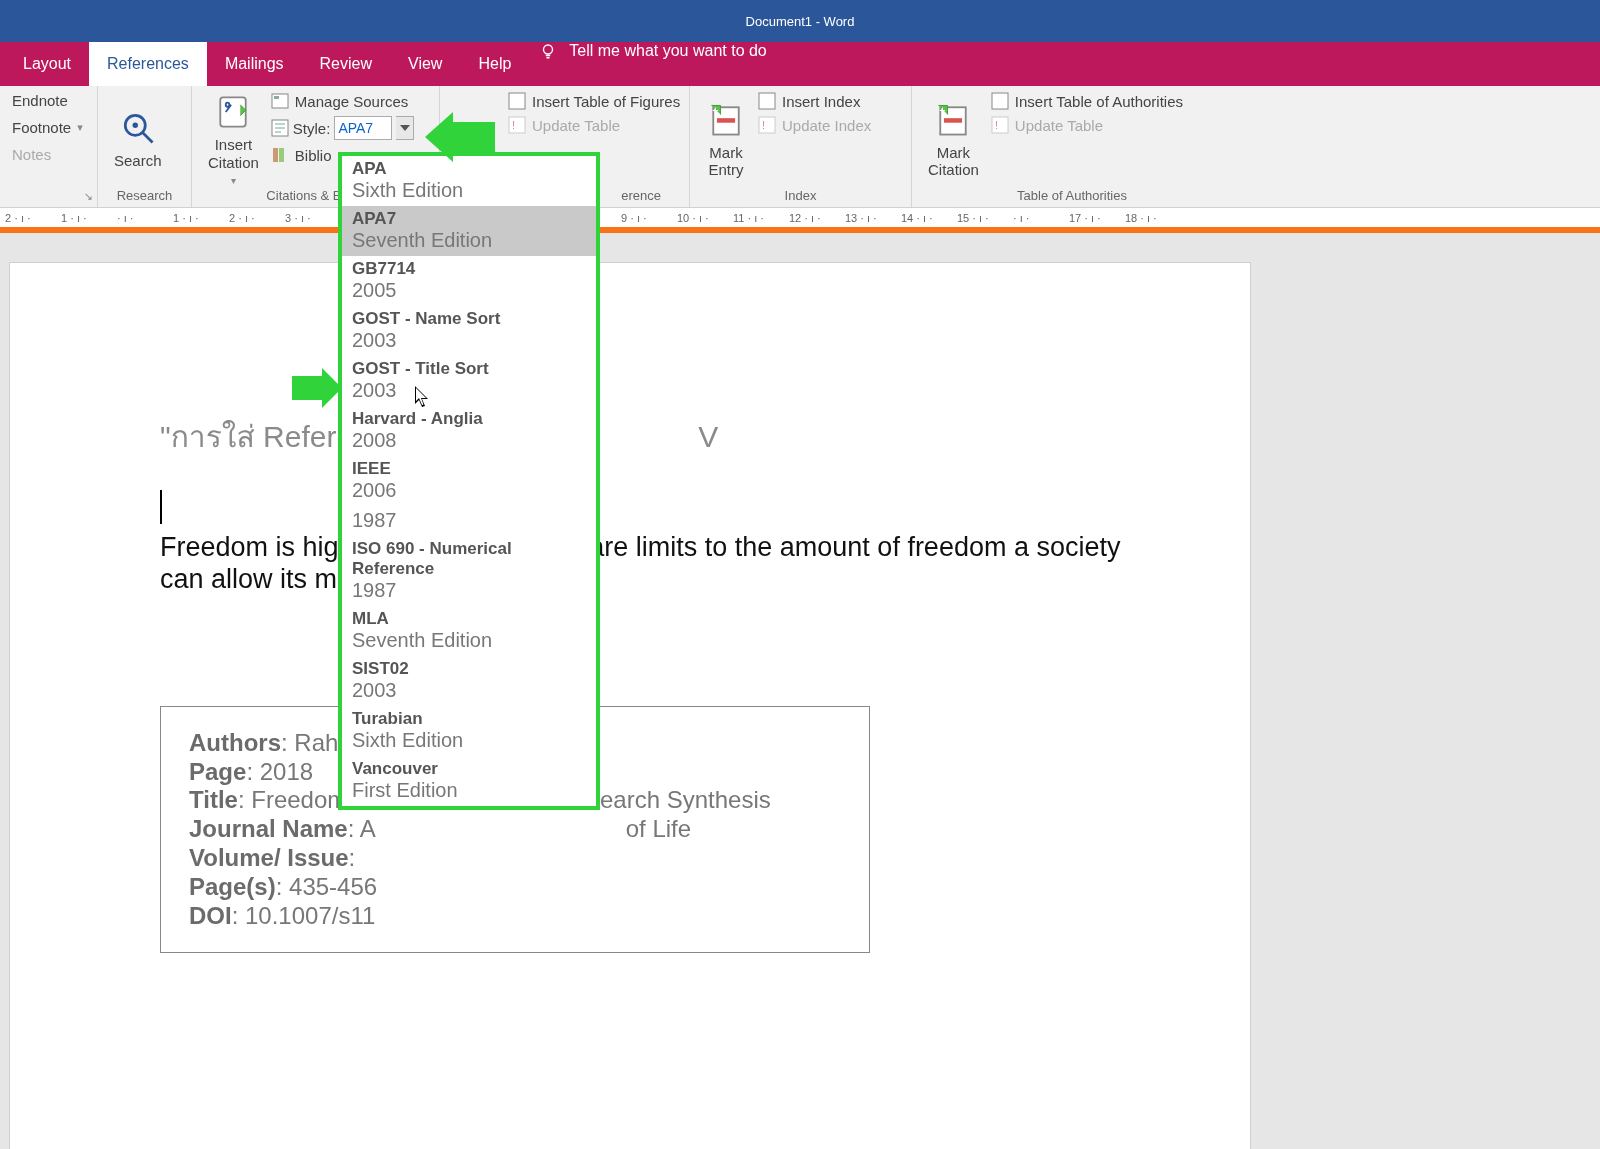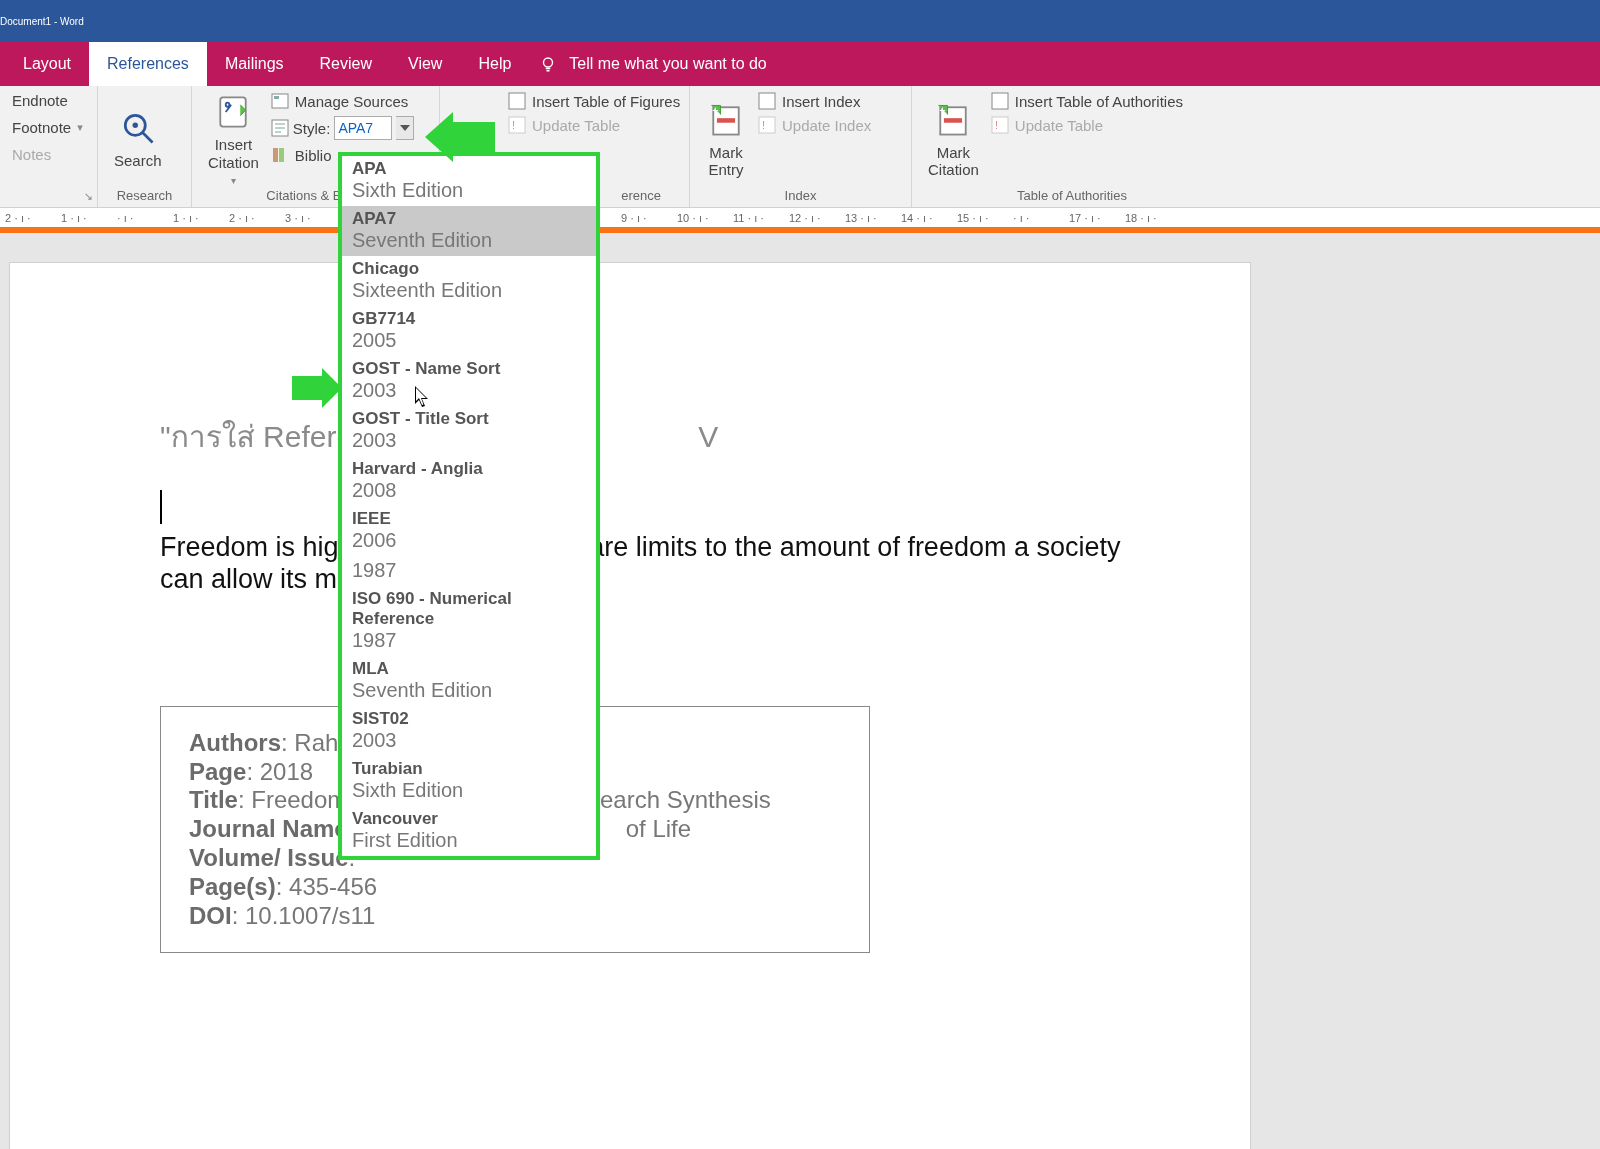--- a/index.html
+++ b/index.html
@@ -1,21 +1,21 @@
 <!DOCTYPE html>
 <html><head>
 <meta charset="utf-8">
 <style>
 *{box-sizing:border-box;margin:0;padding:0;font-family:"Segoe UI",Tahoma,sans-serif}
 body{width:1600px;height:1149px;background:#fff;overflow:hidden;position:relative}
-.titlebar{height:42px;background:#2B579A;color:#fff;display:flex;align-items:center;justify-content:flex-start;font-size:10px}
+.titlebar{height:42px;background:#2B579A;color:#fff;display:flex;align-items:center;justify-content:center;font-size:13px}
 .tabbar{height:44px;background:#be185d;display:flex;align-items:stretch;padding-left:5px}
 .tab{padding:0 18px;display:flex;align-items:center;color:#fff;font-size:16px;cursor:pointer}
 .tab.active{background:#fff;color:#2B579A}
-.tellme{display:flex;align-items:center;color:#fff;font-size:16px;margin-left:10px}
+.tellme{display:flex;align-items:flex-start;color:#fff;font-size:16px;margin-left:10px}
 .bulb{width:18px;height:18px;margin-right:12px}
 .ribbon{height:122px;background:#F1F1F1;border-bottom:1px solid #d0d0d0;display:flex;position:relative}
 .group{border-right:1px solid #d6d6d6;padding:4px 8px 2px 8px;display:flex;flex-direction:column;justify-content:space-between;height:100%}
 .group-label{font-size:13px;color:#666;text-align:center;padding-bottom:2px}
 .group-body{display:flex;flex:1}
 .col{display:flex;flex-direction:column;justify-content:flex-start;gap:6px;padding:2px 4px}
 .btn-sm{display:flex;align-items:center;font-size:15px;color:#444;gap:6px;white-space:nowrap;cursor:pointer}
 .btn-sm.disabled{color:#aaa}
 .big-btn{display:flex;flex-direction:column;align-items:center;justify-content:center;gap:4px;font-size:15px;color:#444;padding:2px 8px;cursor:pointer}
 .big-btn .lbl{text-align:center;line-height:1.15}
@@ -281,24 +281,20 @@
 <div class="dd" id="style-dd">
     <div class="dd-item">
       <div class="t1">APA</div>
       <div class="t2">Sixth Edition</div>
     </div>
     <div class="dd-item hover">
       <div class="t1">APA7</div>
       <div class="t2">Seventh Edition</div>
     </div>
     <div class="dd-item">
-      <div class="t1">Chicago</div>
-      <div class="t2">Sixteenth Edition</div>
-    </div>
-    <div class="dd-item">
       <div class="t1">GB7714</div>
       <div class="t2">2005</div>
     </div>
     <div class="dd-item">
       <div class="t1">GOST - Name Sort</div>
       <div class="t2">2003</div>
     </div>
     <div class="dd-item">
       <div class="t1">GOST - Title Sort</div>
       <div class="t2">2003</div>

